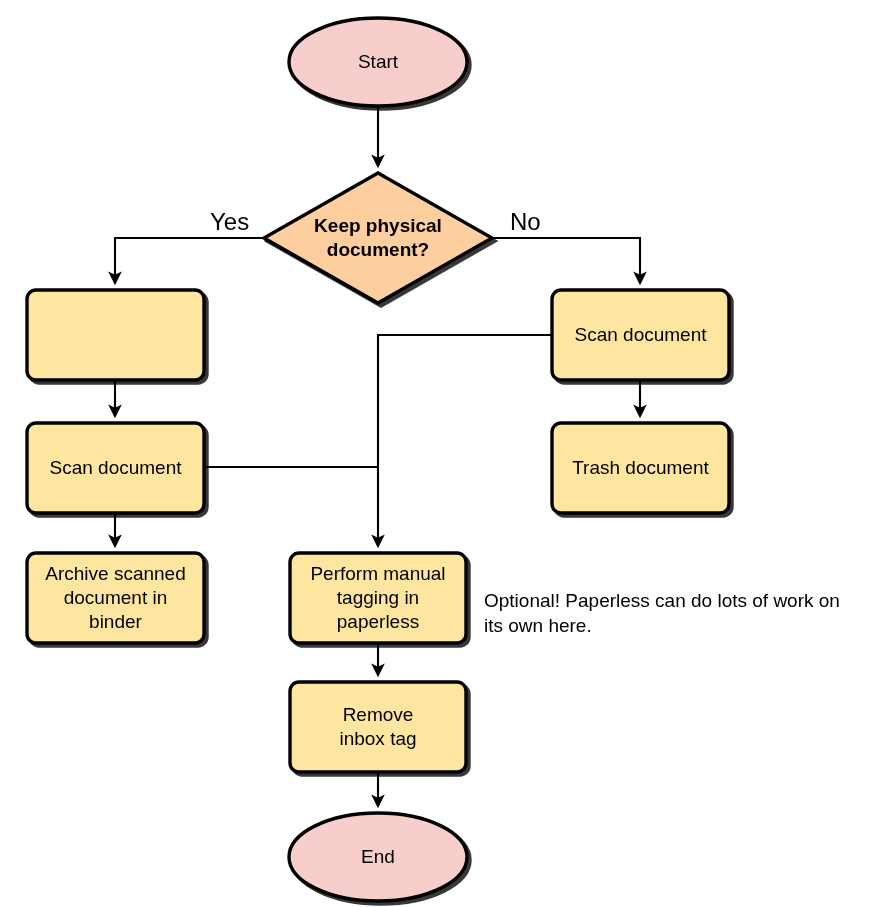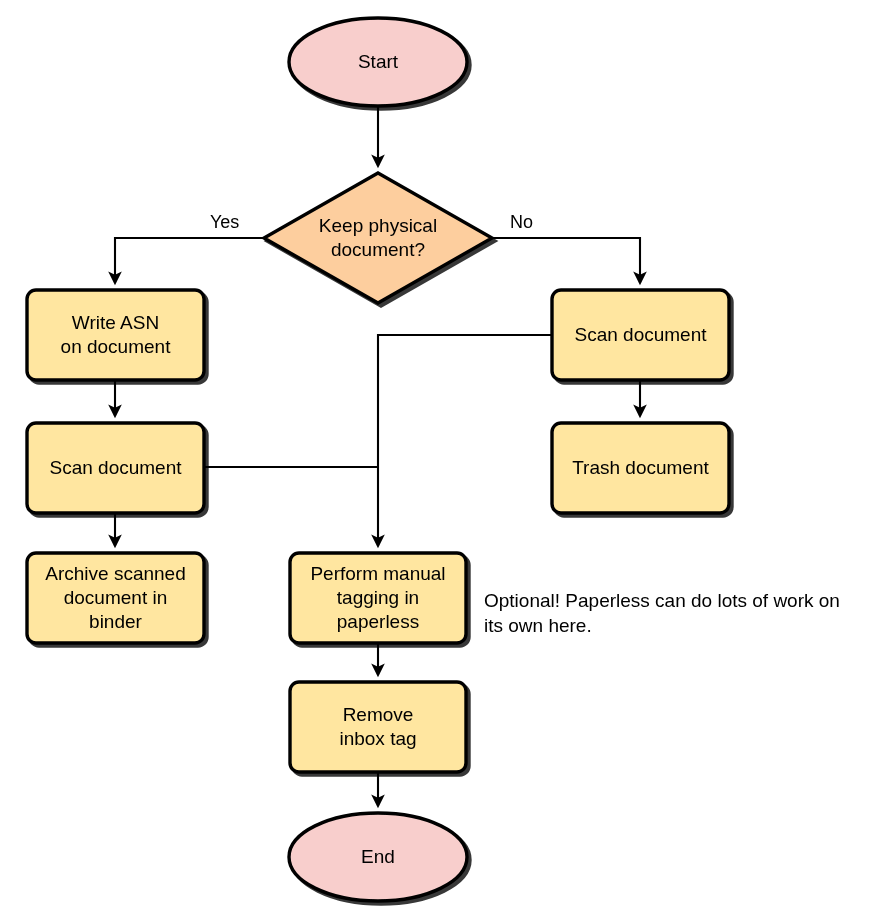--- a/index.html
+++ b/index.html
@@ -37,21 +37,21 @@
     font-family: "Liberation Sans", sans-serif;
     font-size: 19px;
     line-height: 24px;
     color: #000000;
     white-space: pre-line;
     pointer-events: none;
   }
   .edge-label {
     position: absolute;
     font-family: "Liberation Sans", sans-serif;
-    font-size: 18px;
+    font-size: 24px;
     line-height: 22px;
     color: #000000;
     white-space: nowrap;
   }
   .note-text {
     position: absolute;
     font-family: "Liberation Sans", sans-serif;
     font-size: 19px;
     line-height: 25px;
     color: #000000;
@@ -124,25 +124,23 @@
       <rect x="290" y="553" width="176" height="90" rx="9" ry="9" fill="#ffe6a0" stroke="#000000" stroke-width="3.4"></rect>
 
       <rect x="290" y="682" width="176" height="90" rx="9" ry="9" fill="#ffe6a0" stroke="#000000" stroke-width="3.4"></rect>
 
       <ellipse cx="378" cy="857" rx="89" ry="44" fill="#f8cecc" stroke="#000000" stroke-width="3.4"></ellipse>
     </g>
   </svg>
 
   <div class="node-label" style="left:289px; top:18px; width:178px; height:88px;">Start</div>
 
-  <div class="node-label" style="left:264px; top:173px; width:228px; height:130px;">Keep physical
+  <div class="node-label" style="left:264px; top:173px; width:228px; height:130px;font-weight:bold;">Keep physical
 document?</div>
 
-  <div class="node-label" style="left:27px; top:290px; width:177px; height:90px;">Write ASN
-on document</div>
 
   <div class="node-label" style="left:27px; top:423px; width:177px; height:90px;">Scan document</div>
 
   <div class="node-label" style="left:27px; top:553px; width:177px; height:90px;border-radius:10px;">Archive scanned
 document in
 binder</div>
 
   <div class="node-label" style="left:552px; top:290px; width:177px; height:90px;">Scan document</div>
 
   <div class="node-label" style="left:552px; top:423px; width:177px; height:90px;">Trash document</div>

